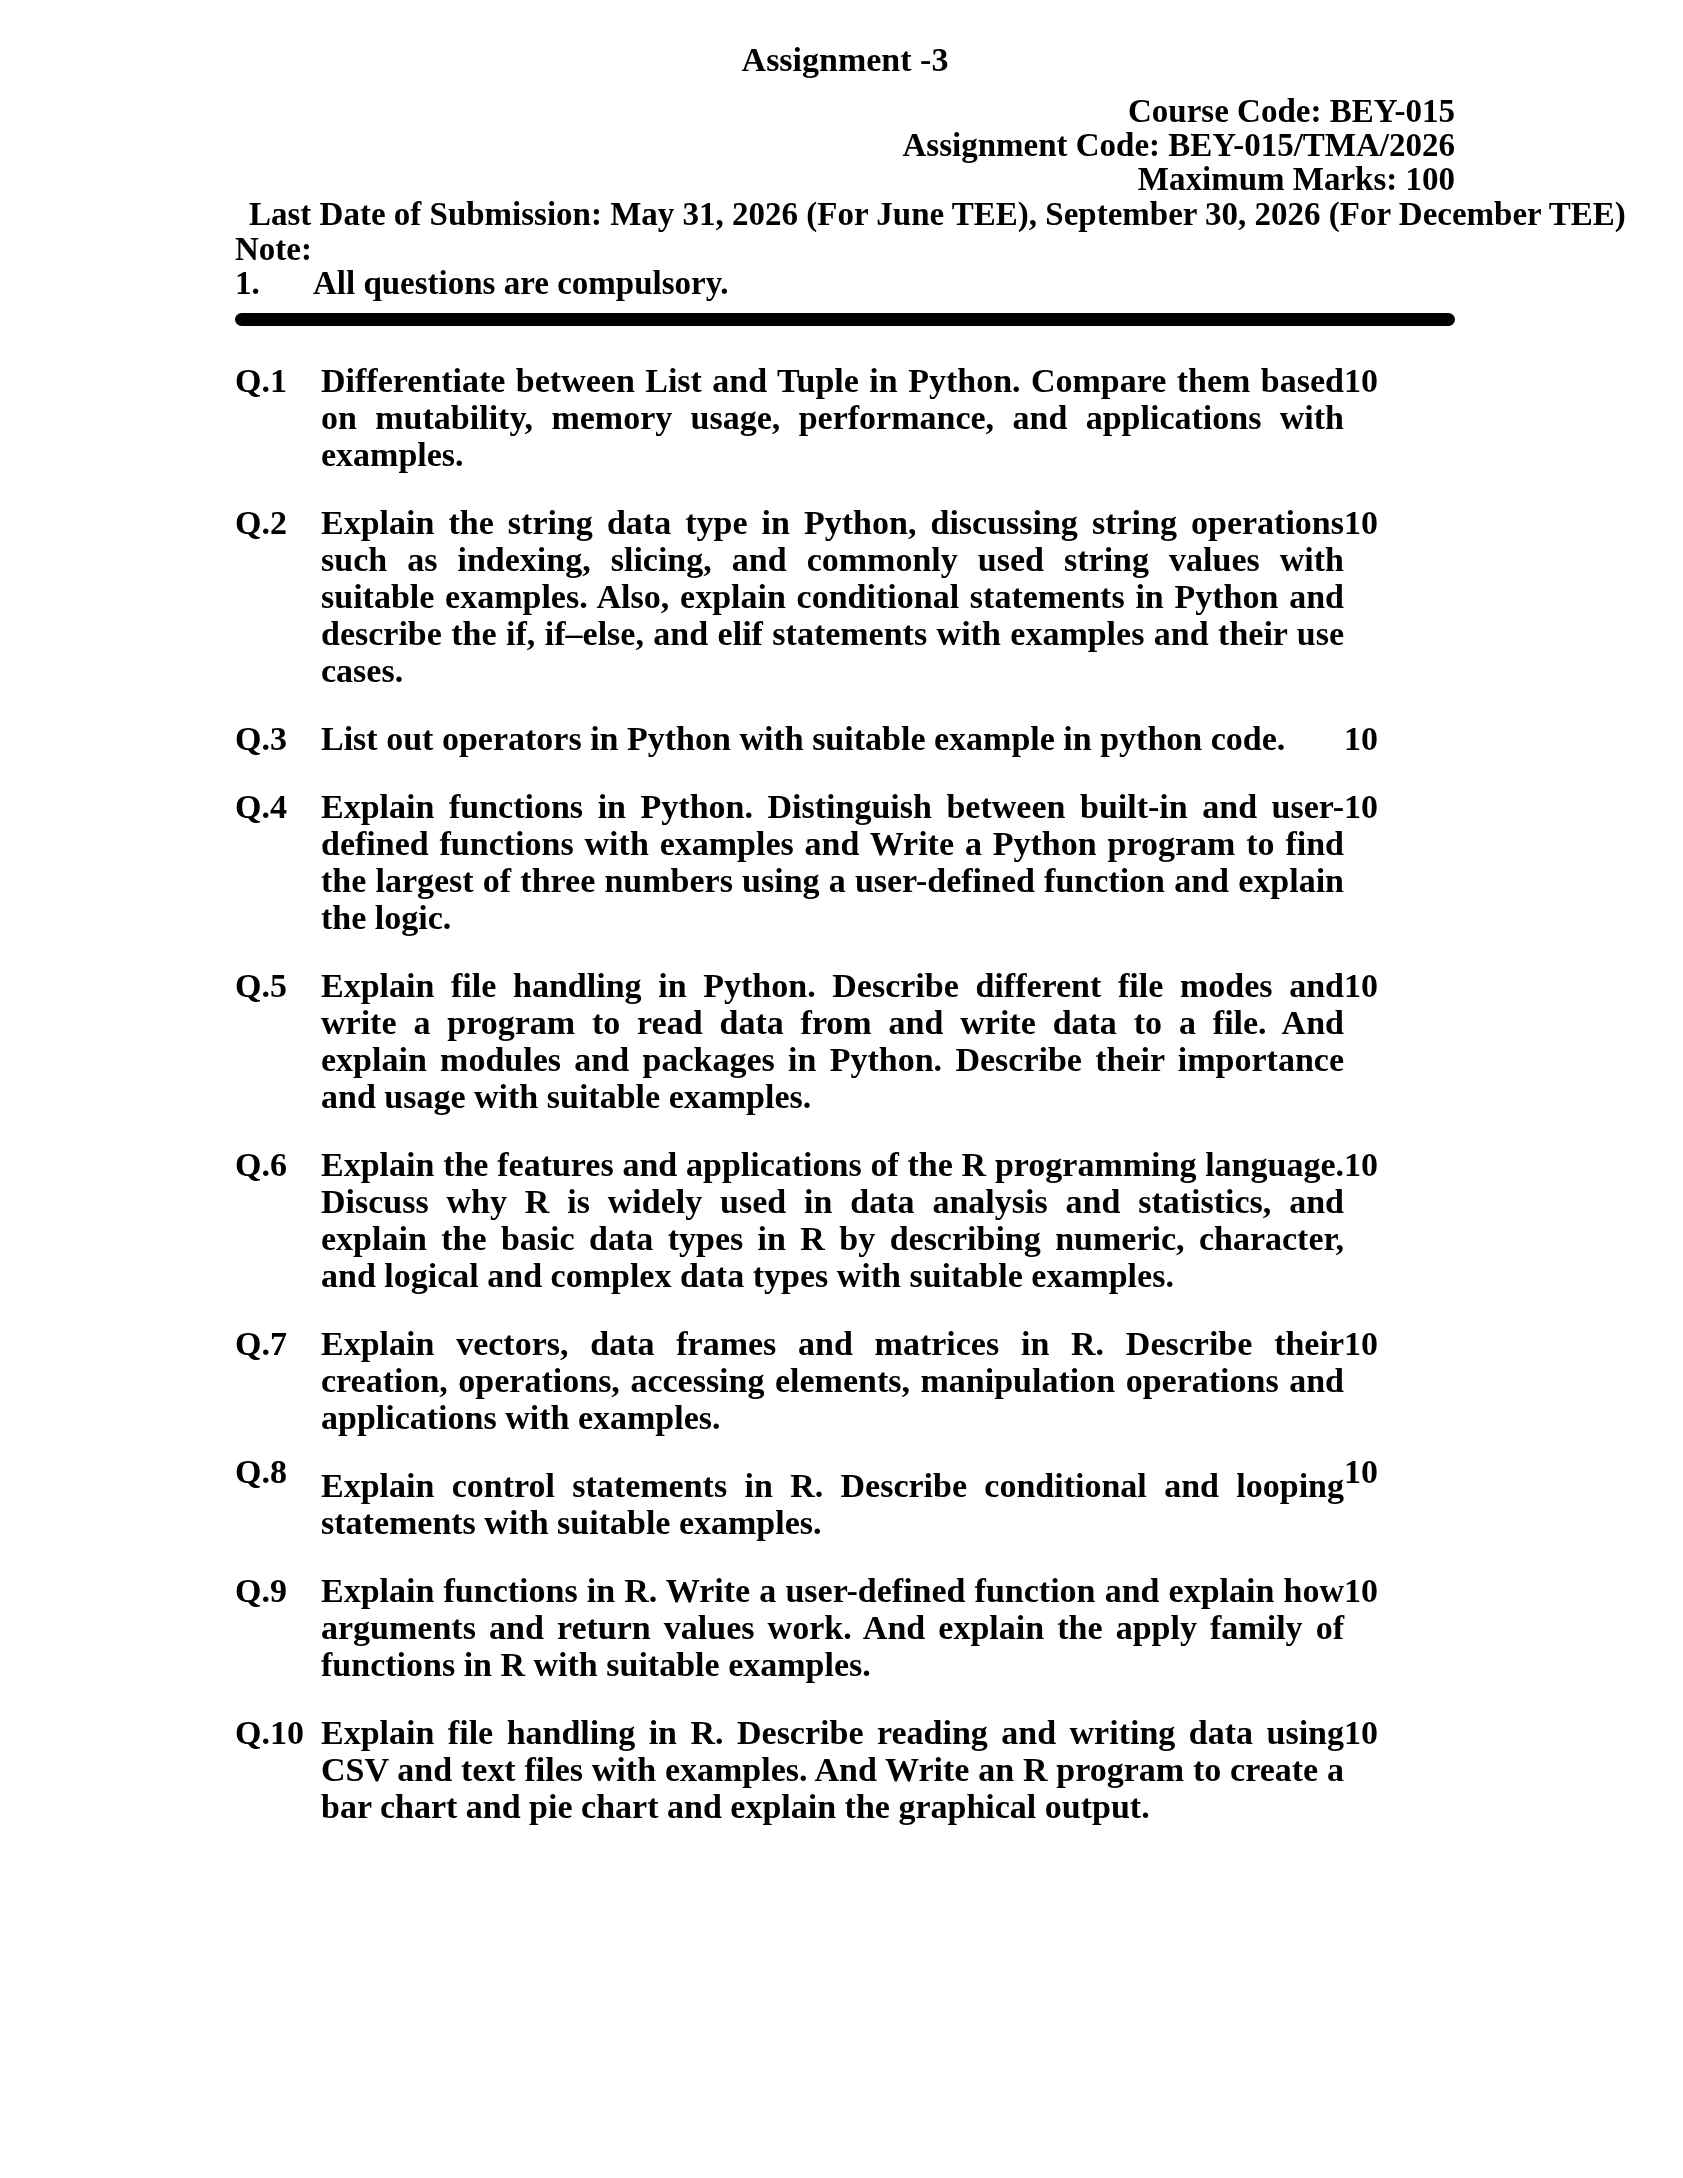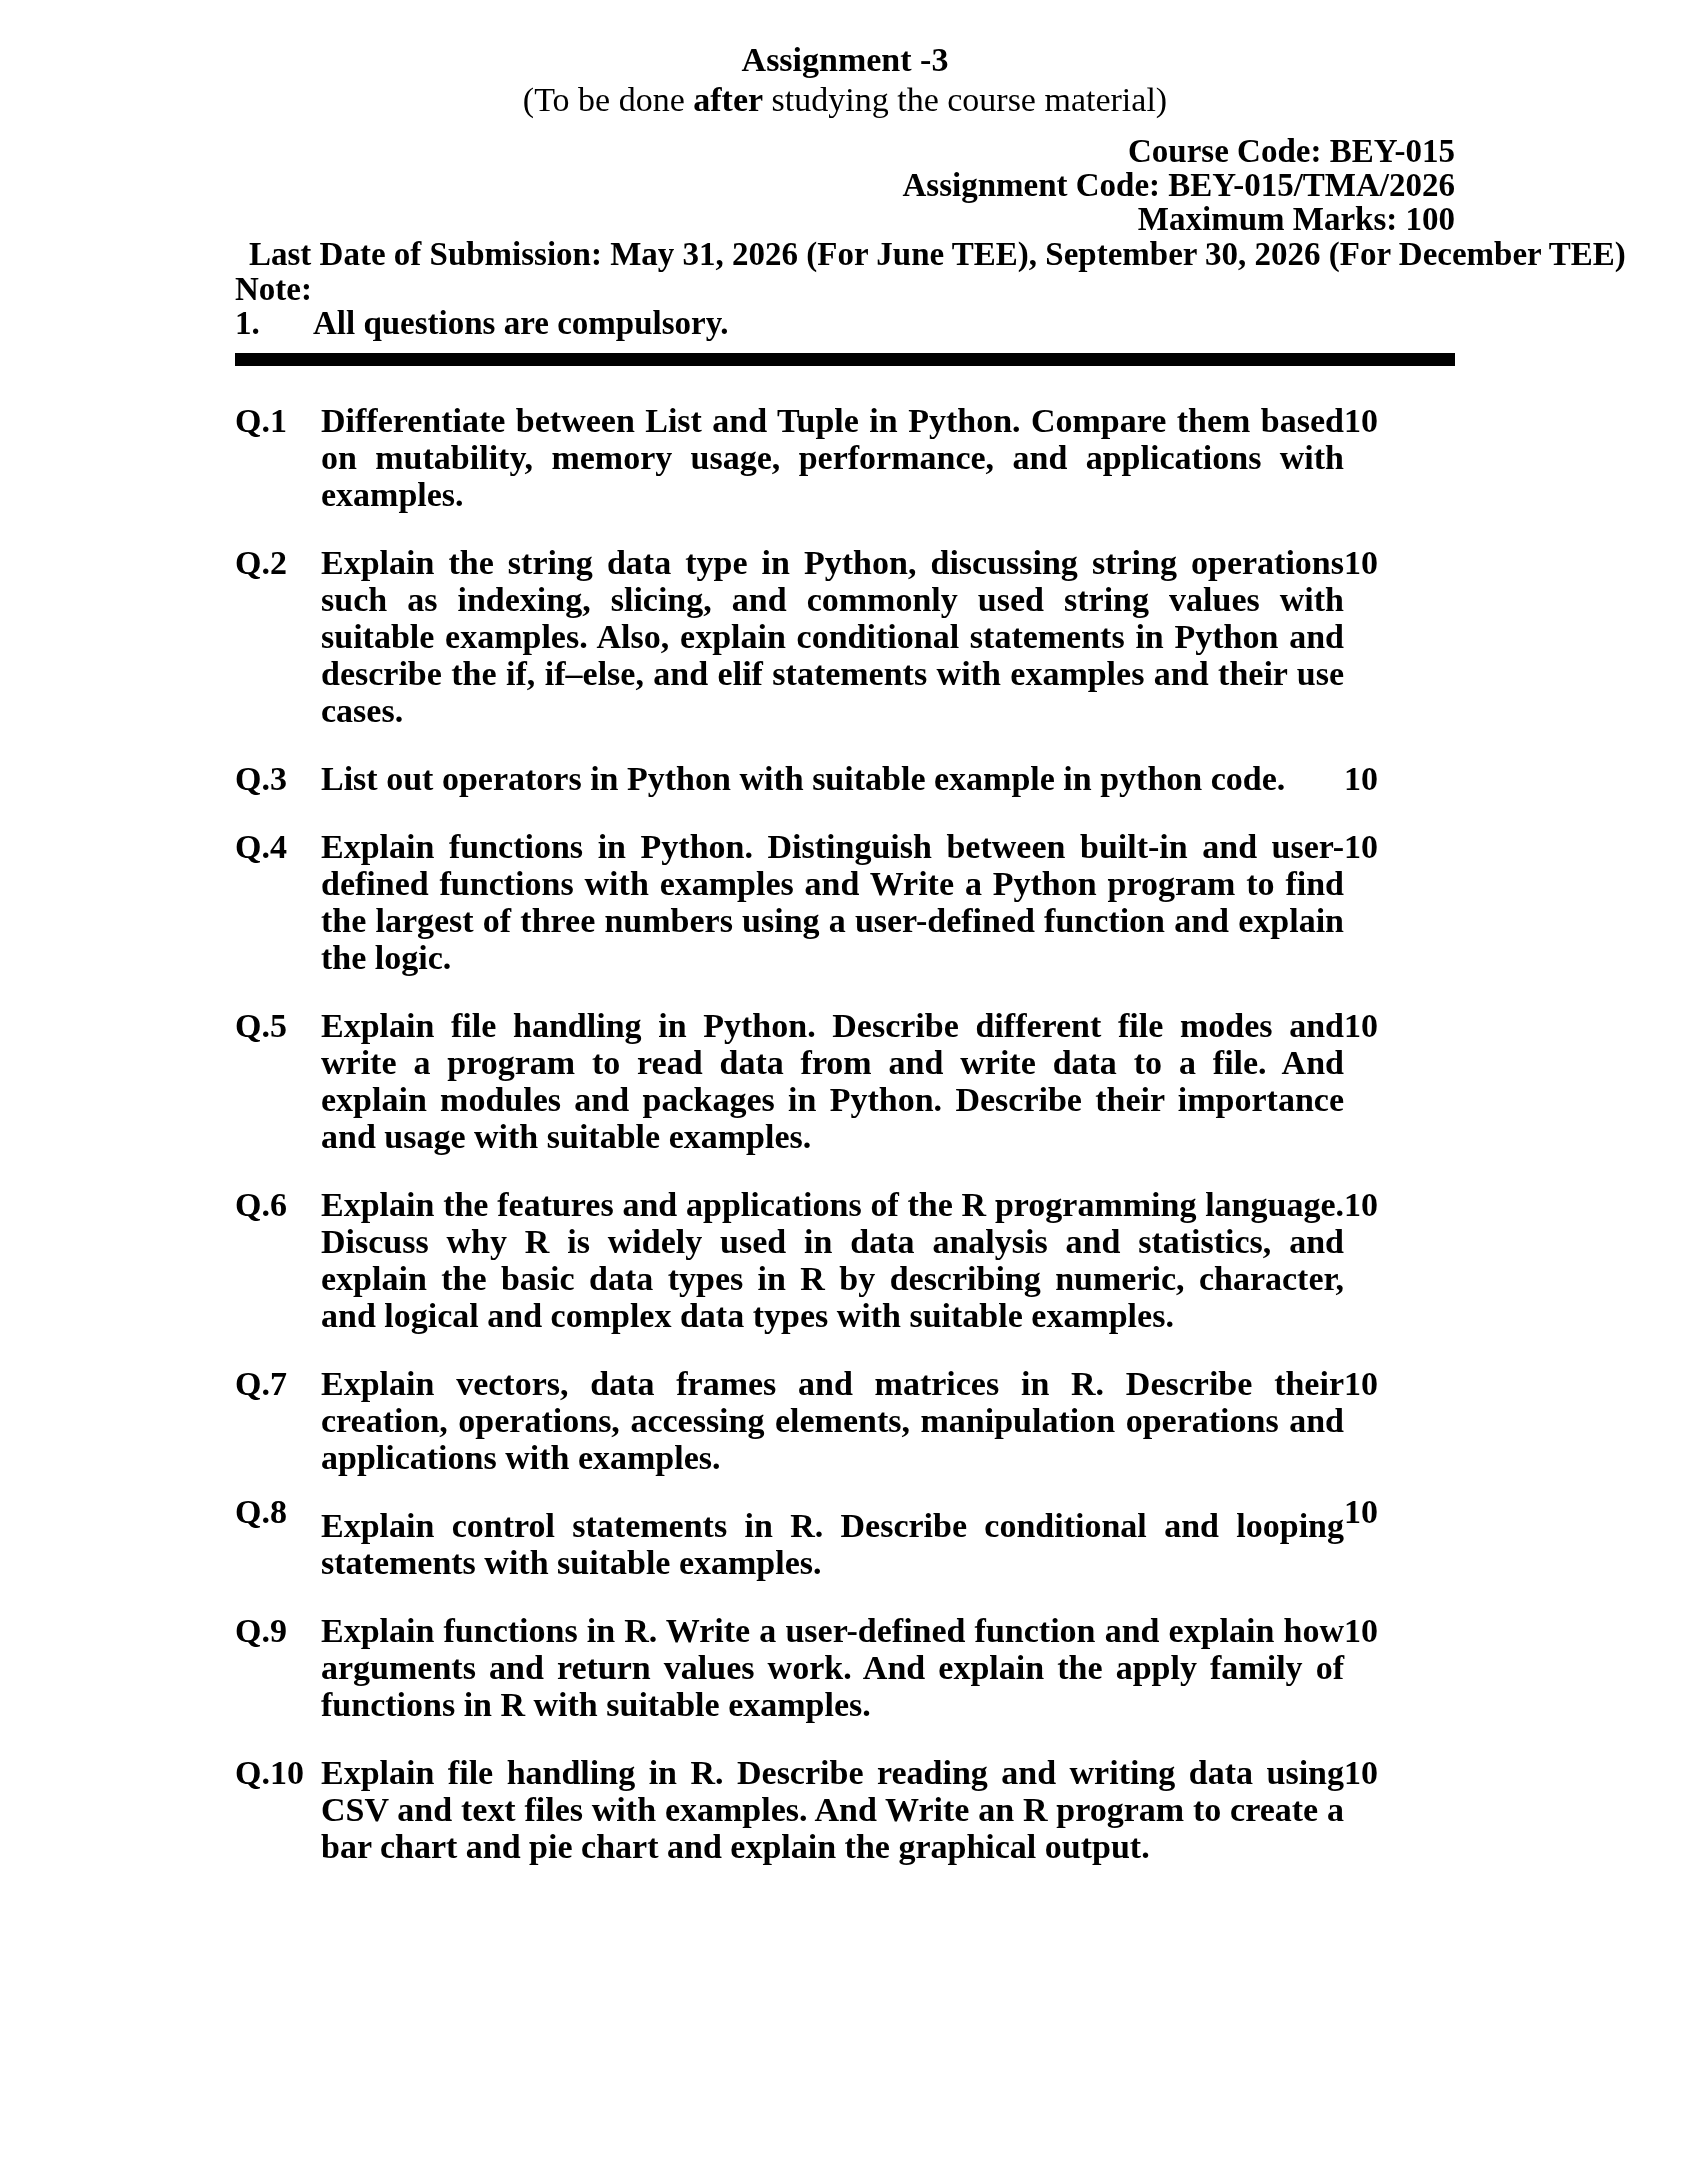--- a/index.html
+++ b/index.html
@@ -1,15 +1,15 @@
 <!DOCTYPE html>
 <html><head>
 <meta charset="utf-8">
 <style>
-  * { margin: 0; padding: 0; box-sizing: border-box; }
+  * { margin: 0; padding: 0; box-sizing: border-box; border-radius: 8px; }
   html, body { background: #ffffff; }
   body {
     width: 1683px;
     height: 2178px;
     color: #000000;
     font-family: "Liberation Serif", "DejaVu Serif", serif;
     position: relative;
     overflow: hidden;
   }
   .page {
@@ -77,21 +77,20 @@
   .qrow.raised .qnum,
   .qrow.raised .qmarks { position: relative; top: -14px; }
 </style>
 </head>
 <body>
 
 <div class="page">
 
   <div class="doc-title">Assignment -3</div>
 
-  <div class="doc-subtitle"><span>(To be done </span><span class="bold">after</span><span> studying the course material)</span></div>
 
   <div class="meta-block">
     <div>Course Code: BEY-015</div>
     <div>Assignment Code: BEY-015/TMA/2026</div>
     <div>Maximum Marks: 100</div>
   </div>
 
   <div class="last-date">Last Date of Submission: May 31, 2026 (For June TEE), September 30, 2026 (For December TEE)</div>
 
   <div class="note-label">Note:</div>

